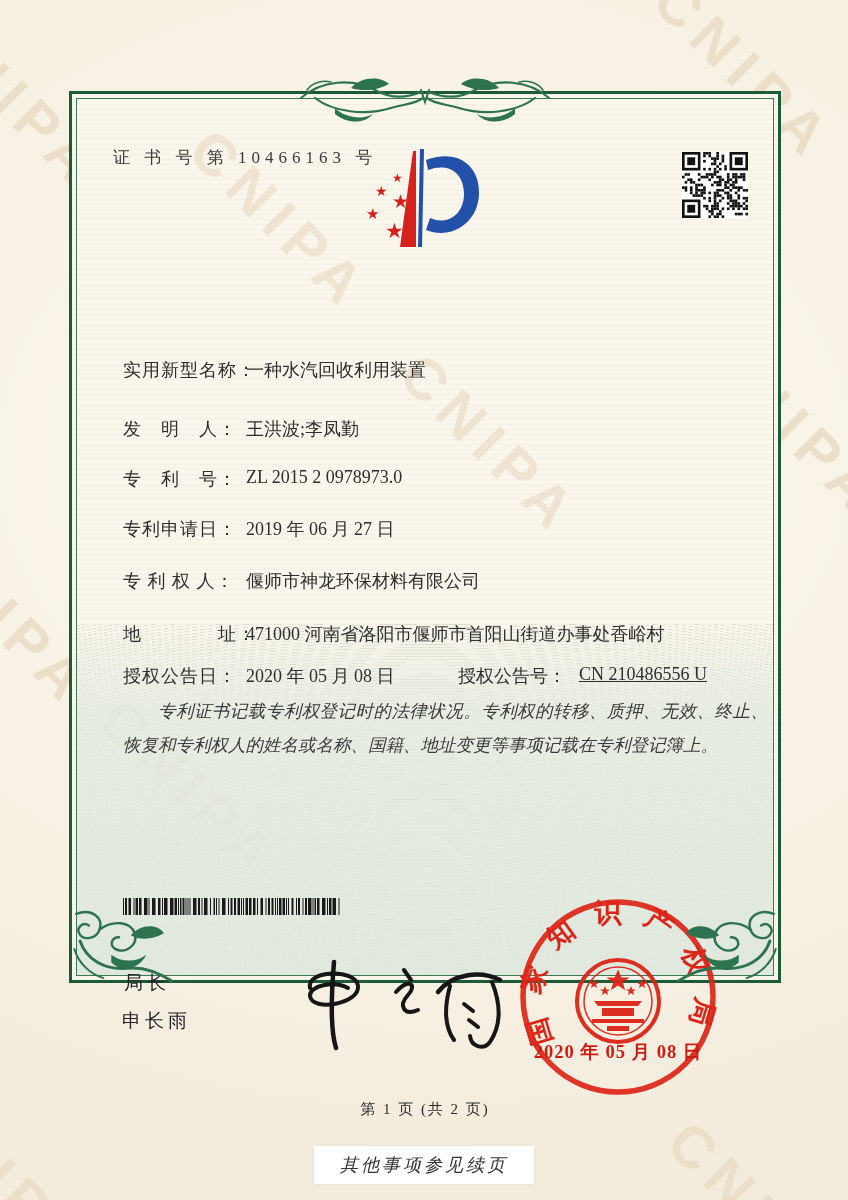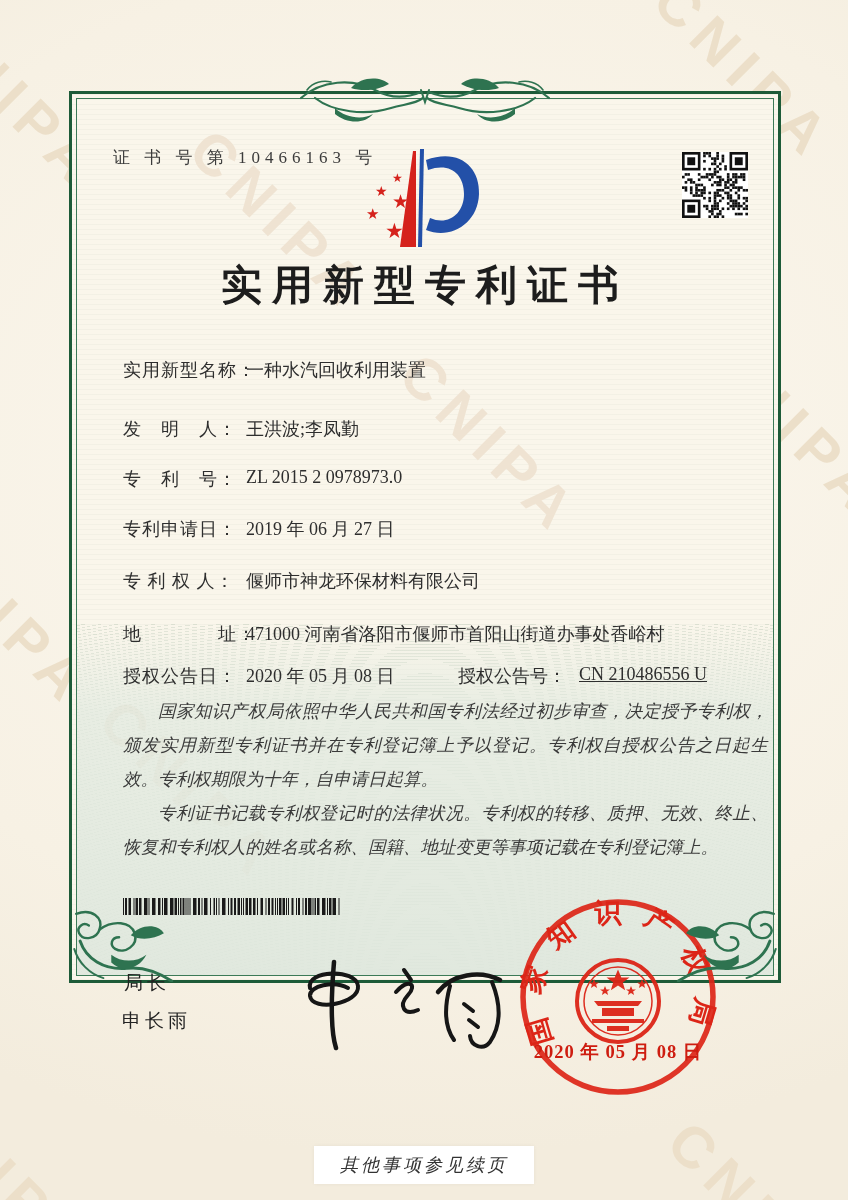--- a/index.html
+++ b/index.html
@@ -272,21 +272,20 @@
         <rect x="2.64" y="2.64" width="13.200000000000001" height="13.200000000000001" fill="#fff"></rect>
         <rect x="5.28" y="5.28" width="7.92" height="7.92" fill="#111"></rect>
         <rect x="47.52" y="0" width="18.48" height="18.48" fill="#111"></rect>
         <rect x="50.160000000000004" y="2.64" width="13.200000000000001" height="13.200000000000001" fill="#fff"></rect>
         <rect x="52.800000000000004" y="5.28" width="7.92" height="7.92" fill="#111"></rect>
         <rect x="0" y="47.52" width="18.48" height="18.48" fill="#111"></rect>
         <rect x="2.64" y="50.160000000000004" width="13.200000000000001" height="13.200000000000001" fill="#fff"></rect>
         <rect x="5.28" y="52.800000000000004" width="7.92" height="7.92" fill="#111"></rect>
       </svg>
 
-    <div class="title">实用新型专利证书</div>
 
     <div class="frow" style="top:264px">
       <span class="flabel">实用新型名称：</span>
       <span class="fvalue">一种水汽回收利用装置</span>
     </div>
     <div class="frow" style="top:323px">
       <span class="flabel">发　明　人：</span>
       <span class="fvalue">王洪波;李凤勤</span>
     </div>
     <div class="frow" style="top:373px">
@@ -306,21 +305,20 @@
       <span class="fvalue">471000 河南省洛阳市偃师市首阳山街道办事处香峪村</span>
     </div>
     <div class="frow" style="top:570px">
       <span class="flabel">授权公告日：</span>
       <span class="fvalue">2020 年 05 月 08 日</span>
       <span class="flabel2">授权公告号：</span>
       <span class="fvalue2">CN 210486556 U</span>
     </div>
 
     <div class="paras">
-      <p>国家知识产权局依照中华人民共和国专利法经过初步审查，决定授予专利权，颁发实用新型专利证书并在专利登记簿上予以登记。专利权自授权公告之日起生效。专利权期限为十年，自申请日起算。</p>
       <p>专利证书记载专利权登记时的法律状况。专利权的转移、质押、无效、终止、恢复和专利权人的姓名或名称、国籍、地址变更等事项记载在专利登记簿上。</p>
     </div>
 
     <svg class="barcode" id="barcode-svg" viewBox="0 0 222 17" preserveAspectRatio="none">
         <rect x="0" y="0" width="1" height="17" fill="#1a1a1a"></rect>
         <rect x="2" y="0" width="2" height="17" fill="#1a1a1a"></rect>
         <rect x="5.5" y="0" width="2.5" height="17" fill="#1a1a1a"></rect>
         <rect x="10.5" y="0" width="1" height="17" fill="#1a1a1a"></rect>
         <rect x="12.5" y="0" width="2.5" height="17" fill="#1a1a1a"></rect>
         <rect x="16" y="0" width="2.5" height="17" fill="#1a1a1a"></rect>
@@ -418,20 +416,21 @@
           <use href="#st" transform="translate(24,-13) scale(0.5)"></use>
           <path d="M-24,4 L24,4 L20,9 L-20,9 Z"></path>
           <path d="M-16,11 L16,11 L16,19 L-16,19 Z"></path>
           <path d="M-26,22 L26,22 L26,26 L-26,26 Z"></path>
           <path d="M-11,29 h22 v5 h-22 z"></path>
         </g>
       </svg>
       <div class="seal-date">2020 年 05 月 08 日</div>
     </div>
 
+    <div class="pfooter">第 1 页 (共 2 页)</div>
 
     <svg class="corner bl" viewBox="0 0 110 78" fill="none" stroke="#2e7350" stroke-width="2.5" stroke-linecap="round">
       <path d="M8,8 C24,2 36,12 32,24 C29,34 15,36 11,28 C8,22 15,16 21,20"></path>
       <path d="M32,24 C46,14 64,16 68,28 C72,40 58,50 48,44 C42,40 44,32 52,32"></path>
       <path d="M12,36 C18,54 36,66 60,64 C76,62 92,68 106,77" stroke-width="3"></path>
       <path d="M44,50 C54,58 70,58 80,50 C72,66 54,68 44,58 Z" fill="#2e7350" stroke="none"></path>
       <path d="M64,30 C74,18 92,18 98,28 C88,34 74,36 64,30 Z" fill="#2e7350" stroke="none"></path>
       <path d="M6,44 C10,58 22,70 36,74" stroke-width="2"></path>
     </svg>
     <svg class="corner br" viewBox="0 0 110 78" fill="none" stroke="#2e7350" stroke-width="2.5" stroke-linecap="round">

